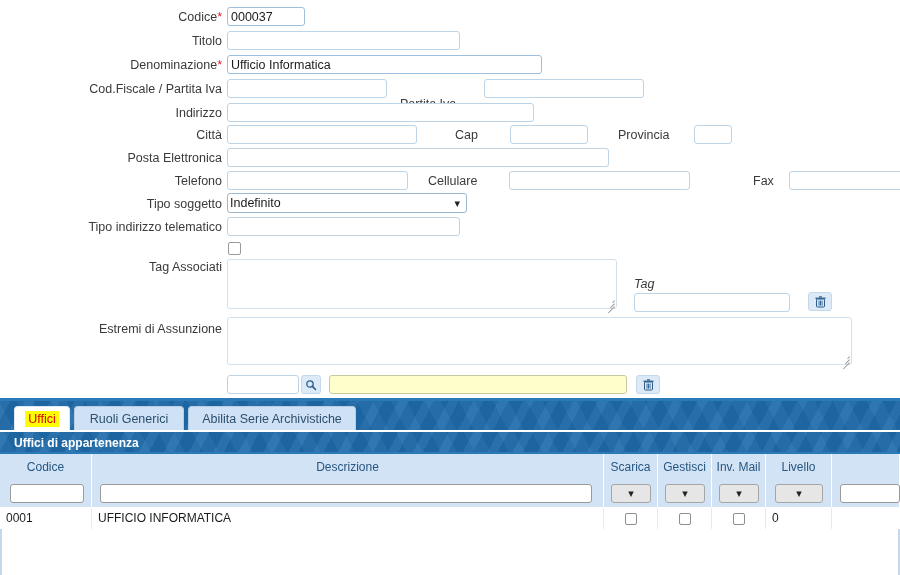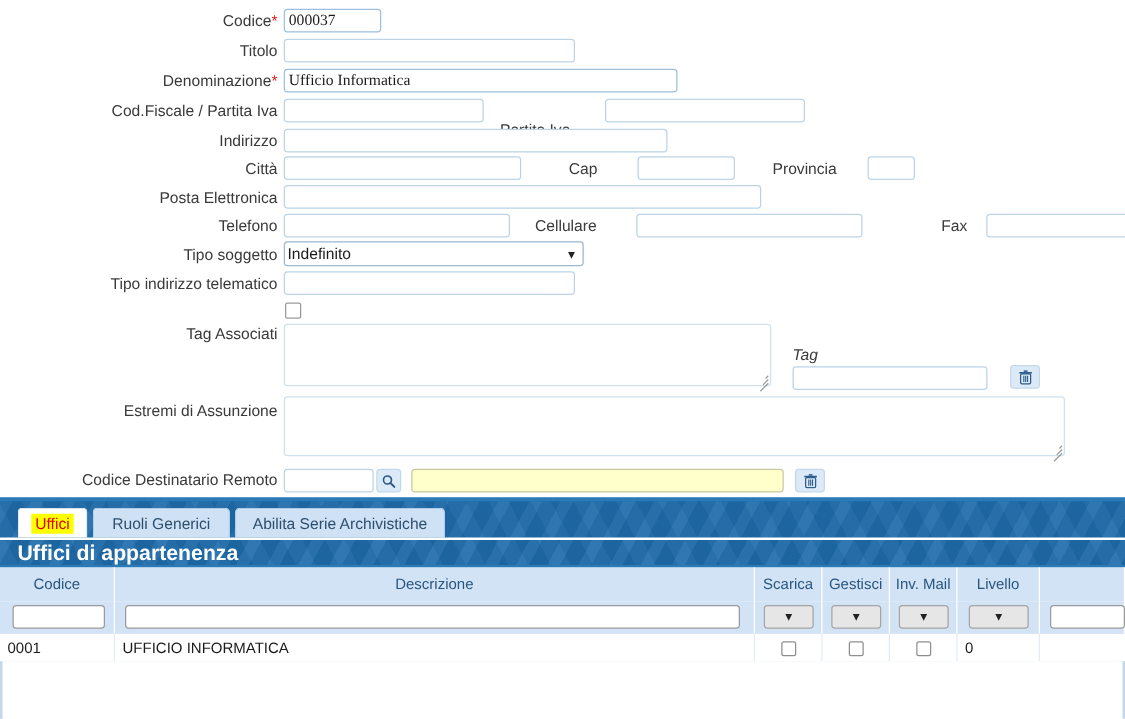--- a/index.html
+++ b/index.html
@@ -63,21 +63,20 @@
     background: #ffffff;
     font-family: "Liberation Sans", sans-serif;
     font-size: 12.5px;
     color: #1b1b1b;
     padding: 0 3px;
     line-height: 17px;
     outline: none;
   }
   .finput.filled {
     border-color: #9cc0dd;
-    font-family: Liberation Serif, serif;
   }
   .finput.yellow {
     background: #ffffcc;
     border-color: #c9c9a0;
   }
 
   select.fselect {
     position: absolute;
     box-sizing: border-box;
     height: 20px;
@@ -226,21 +225,21 @@
       repeating-linear-gradient(62deg, rgba(255,255,255,0.03) 0 14px, rgba(0,0,0,0.03) 14px 30px),
       #1f6cab;
     border-top: 2px solid #ffffff;
   }
   .panel-title span {
     position: absolute;
     left: 14px;
     top: 0;
     line-height: 22px;
     color: #ffffff;
-    font-size: 17px;
+    font-size: 12px;
     font-weight: bold;
   }
 
   .grid {
     position: absolute;
     left: 0;
     top: 452px;
     width: 900px;
     height: 123px;
     background: #ffffff;
@@ -470,21 +469,20 @@
       <div class="flabel lbl-main" style="position:absolute; top:318px;">Estremi di Assunzione</div>
       <textarea class="ftextarea" style="left: 227px; top: 317px; width: 625px; height: 48px;" value=""></textarea>
       <div class="grip" style="left:839px; top:353px;">
         <i style="width:9px; top:9px; transform:rotate(-45deg);"></i>
         <i style="width:6px; top:9px; transform:rotate(-45deg); right:0; margin-top:-3px;"></i>
         <i style="width:3px; top:9px; transform:rotate(-45deg); right:0; margin-top:-6px;"></i>
       </div>
     </div>
 
     <div class="frow" style="top:373px;">
-      <div class="flabel lbl-main">Codice Destinatario Remoto</div>
       <input class="finput" style="left: 227px; width: 72px; top: 2px;" value="">
       <button class="sqbtn search" style="left:301px; top:2px;">
         <svg width="12" height="12" viewBox="0 0 12 12">
           <circle cx="5" cy="5" r="3.2" fill="none" stroke="#2b5c8a" stroke-width="1.3"></circle>
           <line x1="7.4" y1="7.4" x2="10.5" y2="10.5" stroke="#2b5c8a" stroke-width="1.6" stroke-linecap="round"></line>
         </svg>
       </button>
       <input class="finput yellow" style="left: 329px; width: 298px; top: 2px;" value="">
       <button class="sqbtn" style="left:636px; top:2px;">
         <svg width="11" height="12" viewBox="0 0 11 12">

